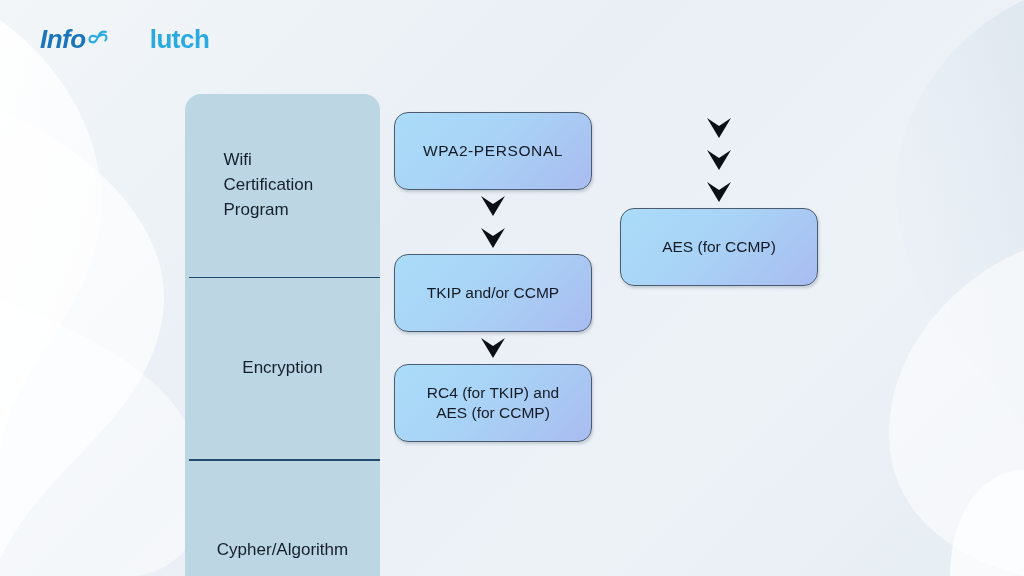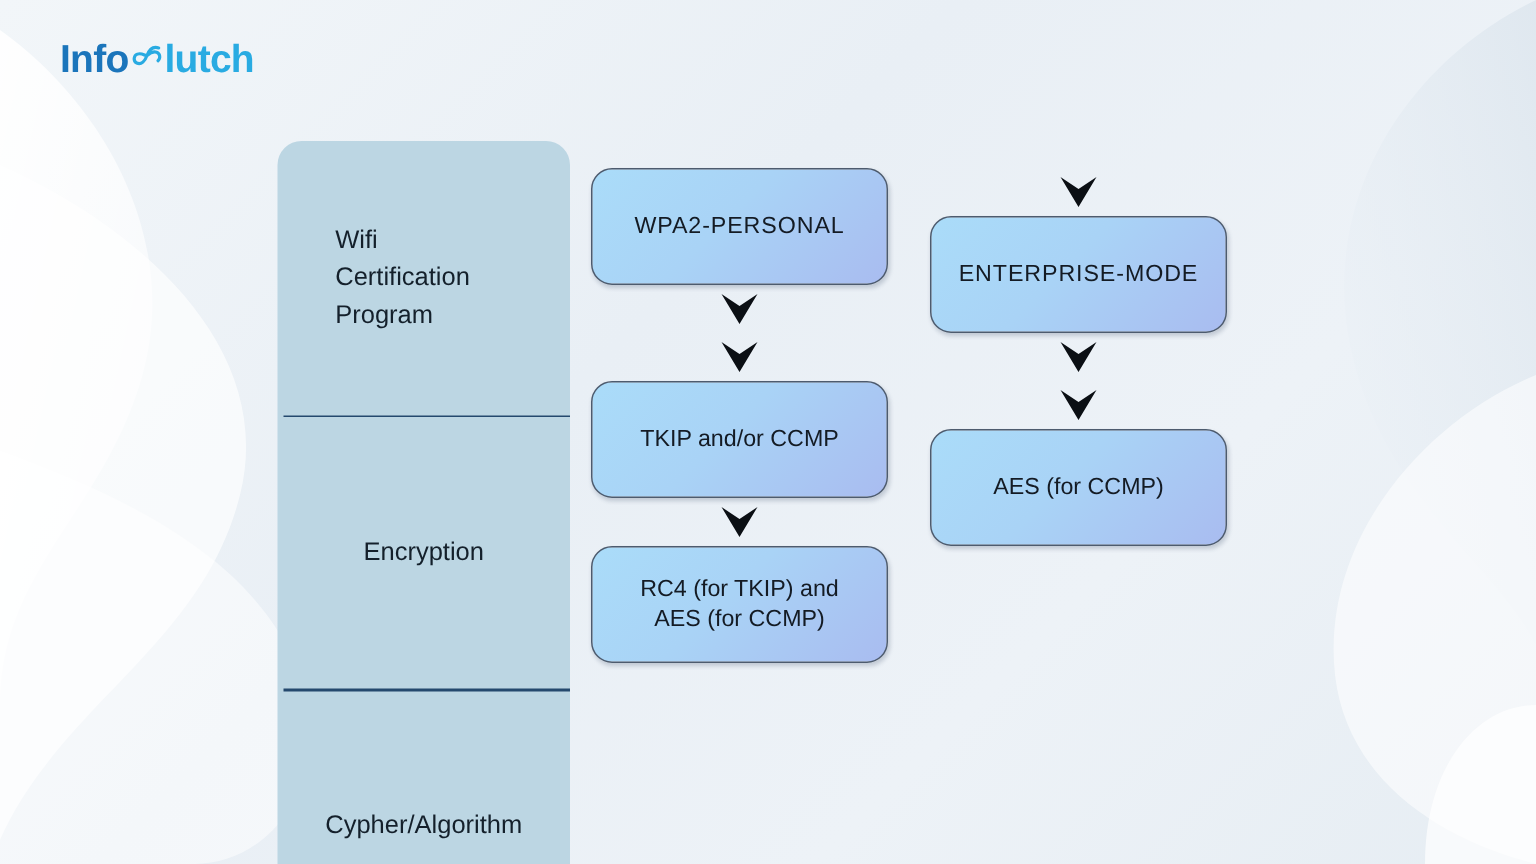--- a/index.html
+++ b/index.html
@@ -32,22 +32,22 @@
     position: absolute;
     left: 40px;
     top: 26px;
     display: flex;
     align-items: center;
     font-weight: bold;
     font-size: 26px;
     letter-spacing: -0.5px;
     line-height: 1;
   }
-  .logo-info { color: #1b75bb; }
-  .logo-lutch { color: #29abe2; }
+  .logo-info { color: #1b75bb; font-style: italic; }
+  .logo-lutch { color: #29abe2; margin-left: 40px; }
   .logo-mark { display: inline-block; margin: 0 1px; }
 
   
   #label-panel {
     position: absolute;
     left: 185px;
     top: 94px;
     width: 195px;
     height: 548px;
     background: #bcd6e3;
@@ -206,23 +206,20 @@
 
   <div class="flow-col" id="col-enterprise">
 
 
     <div class="connector">
       <svg width="28" height="24" viewBox="0 0 28 24" aria-hidden="true">
         <path d="M2 2 L14 22 L26 2 L14 10 Z" fill="#0b0f14"></path>
       </svg>
     </div>
 
-    <div class="node wide-letter">
-      <span class="node-label">ENTERPRISE-MODE</span>
-    </div>
 
     <div class="connector">
       <svg width="28" height="24" viewBox="0 0 28 24" aria-hidden="true">
         <path d="M2 2 L14 22 L26 2 L14 10 Z" fill="#0b0f14"></path>
       </svg>
     </div>
 
 
     <div class="connector">
       <svg width="28" height="24" viewBox="0 0 28 24" aria-hidden="true">

